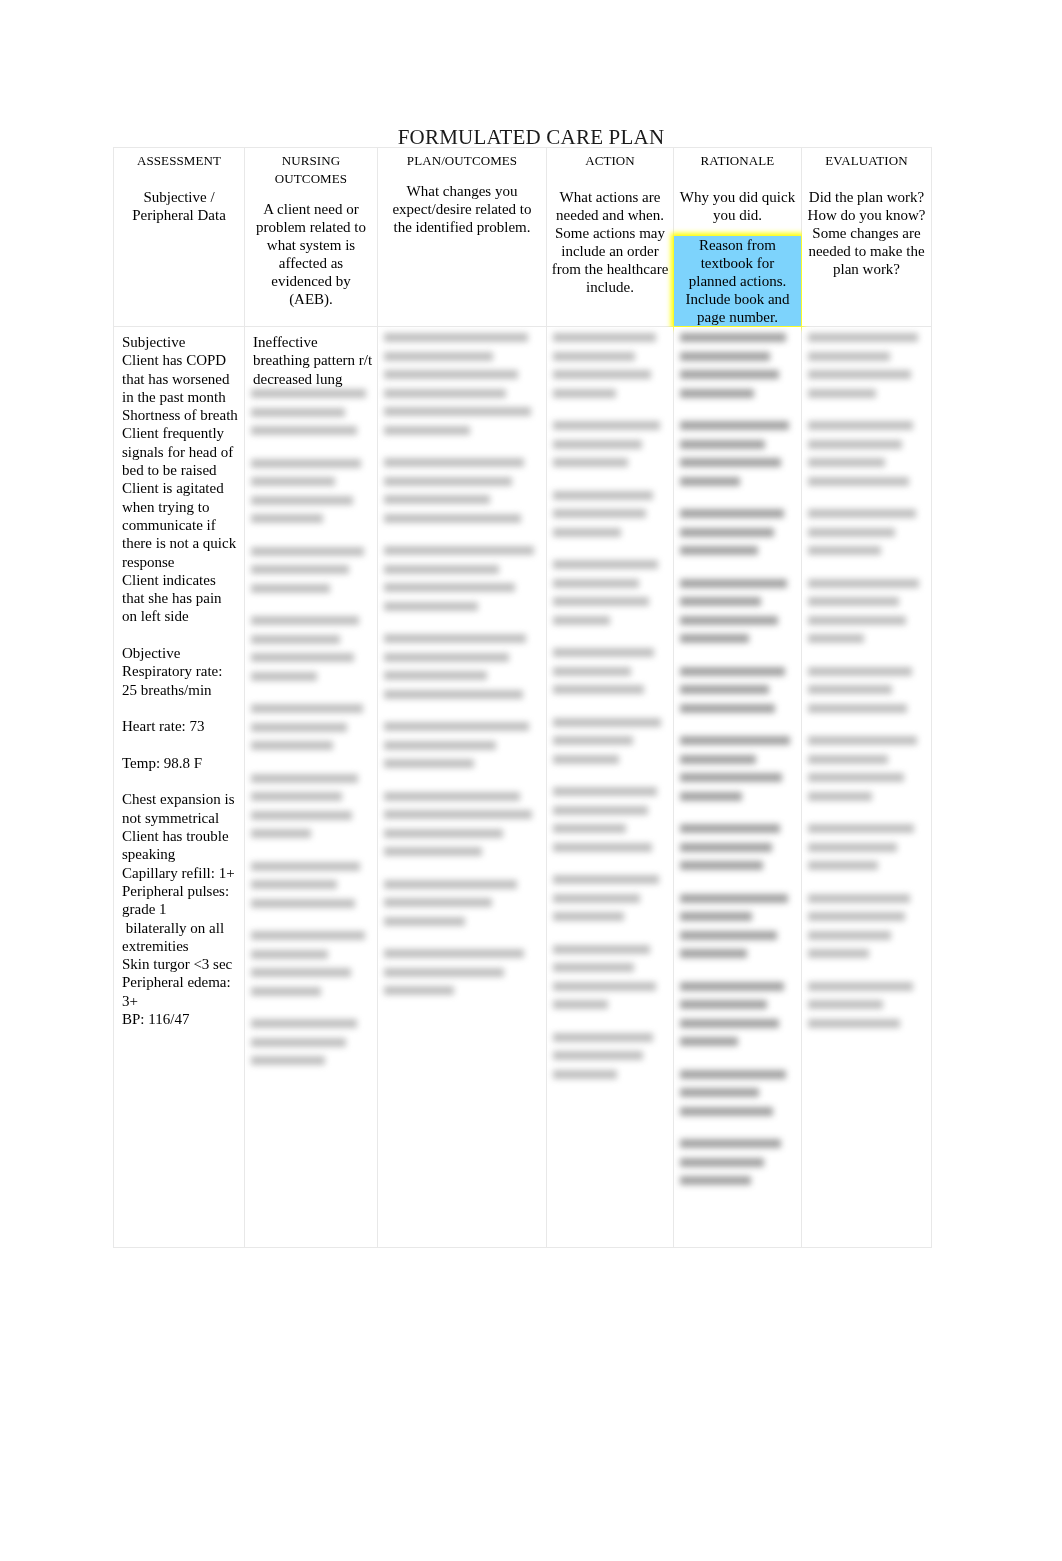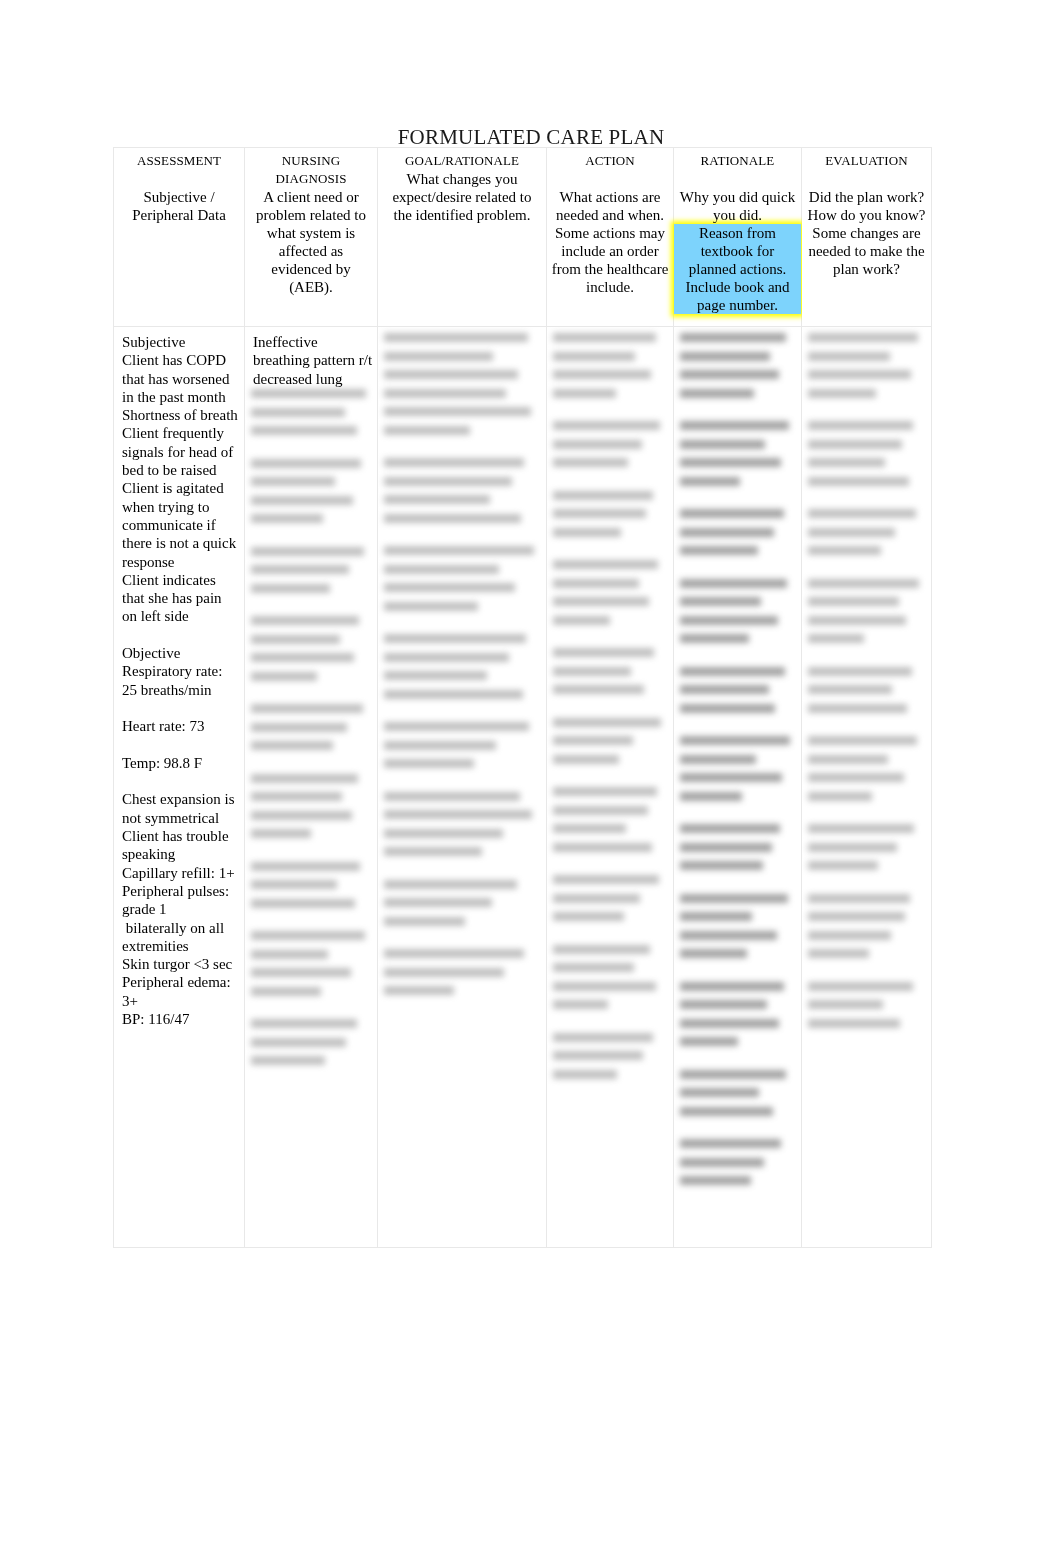--- a/index.html
+++ b/index.html
@@ -74,21 +74,21 @@
     letter-spacing: 0.1px;
   }
   .hdr-desc {
     display: block;
     text-align: center;
     font-size: 15px;
     line-height: 18px;
     padding: 0 4px;
   }
   .hdr-desc.gap1 { margin-top: 18px; }
-  .hdr-desc.gap0 { margin-top: 0px; }
+  .hdr-desc.gap0 { margin-top: 12px; }
 
   .hl {
     background: #7dd3fc;
     box-shadow: 0 0 5px 3px #ffff00;
   }
 
   
   .body-cell {
     height: 920px;
     position: relative;
@@ -150,26 +150,26 @@
     <tbody>
 
       <tr>
 
         <td class="hdr-cell">
           <span class="hdr-label">ASSESSMENT</span>
           <span class="hdr-desc gap1">Subjective / Peripheral Data</span>
         </td>
 
         <td class="hdr-cell">
-          <span class="hdr-label">NURSING DIAGNOSIS</span>
+          <span class="hdr-label">NURSING OUTCOMES</span>
           <span class="hdr-desc gap0">A client need or problem related to what system is affected as evidenced by (AEB).</span>
         </td>
 
         <td class="hdr-cell">
-          <span class="hdr-label">GOAL/RATIONALE</span>
+          <span class="hdr-label">PLAN/OUTCOMES</span>
           <span class="hdr-desc gap0">What changes you expect/desire related to the identified problem.</span>
         </td>
 
         <td class="hdr-cell">
           <span class="hdr-label">ACTION</span>
           <span class="hdr-desc gap1">What actions are needed and when. Some actions may include an order from the healthcare include.</span>
         </td>
 
         <td class="hdr-cell">
           <span class="hdr-label">RATIONALE</span>

